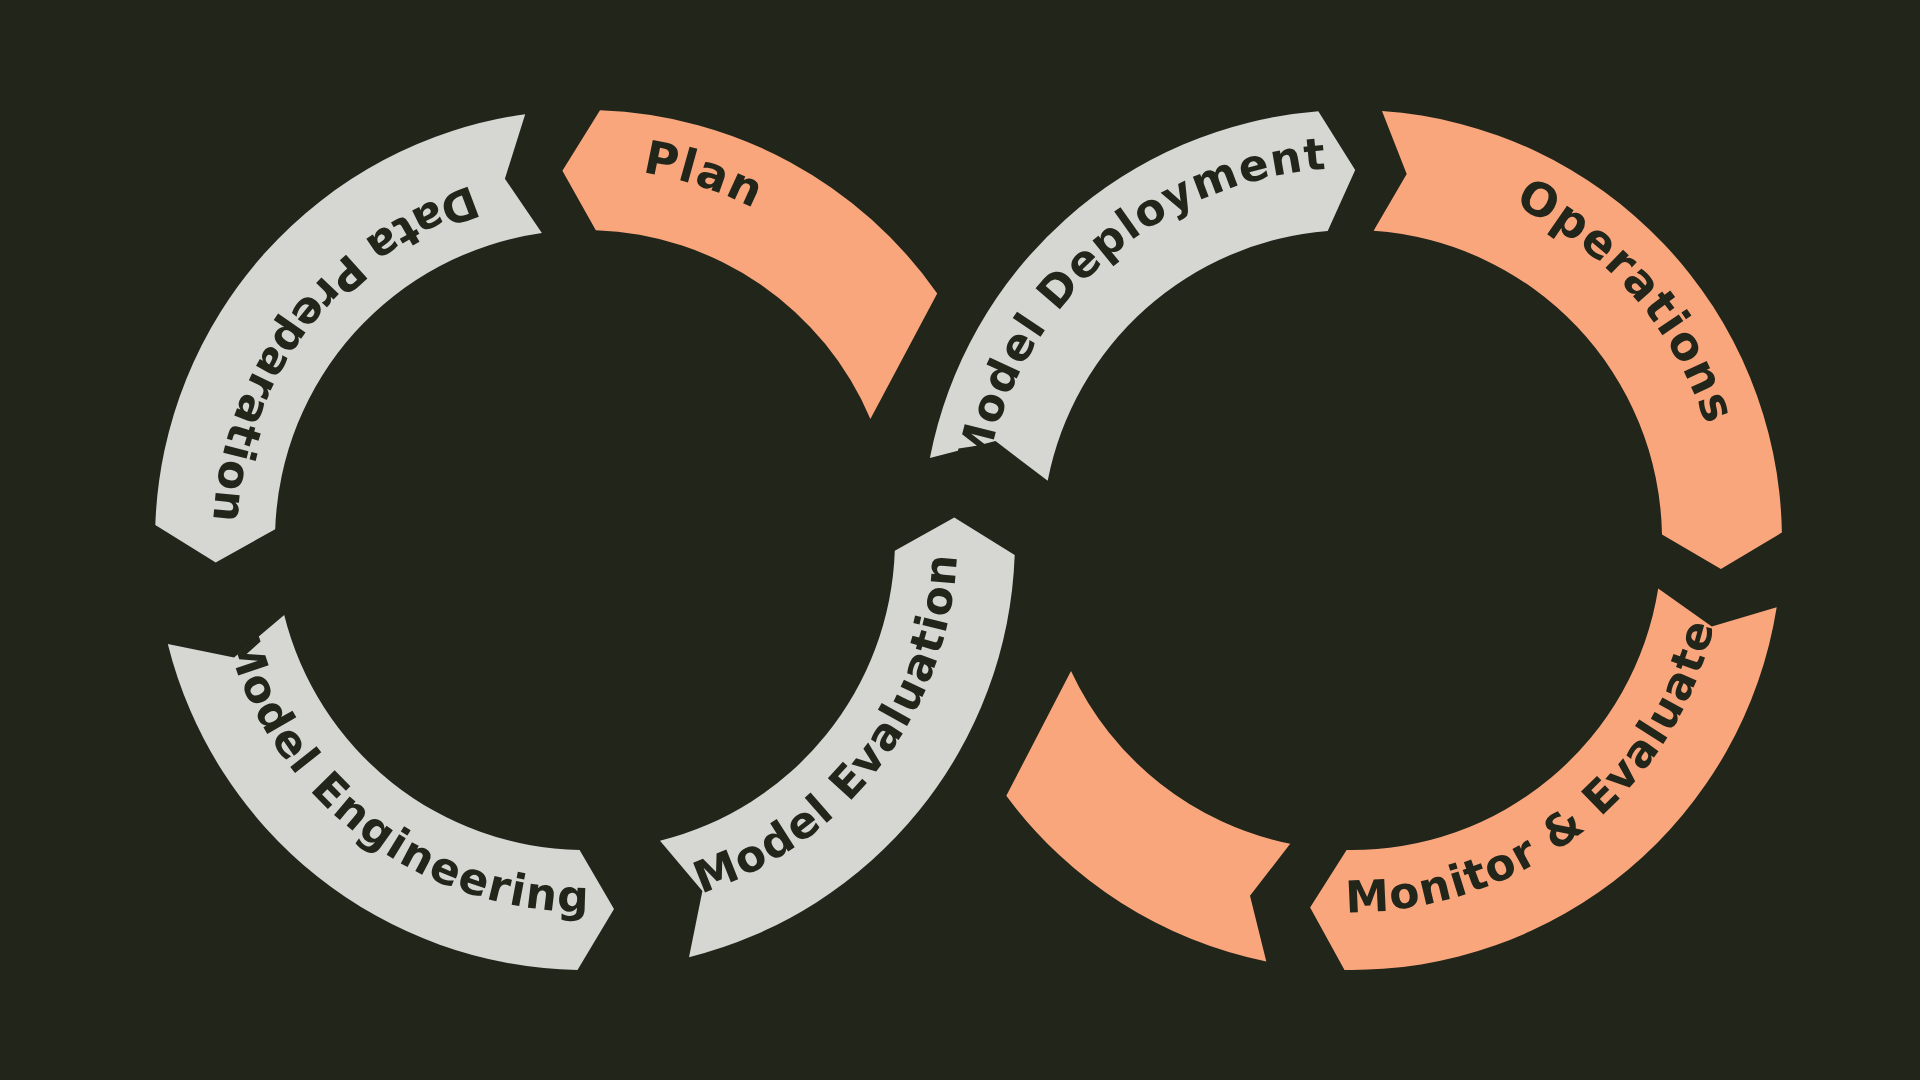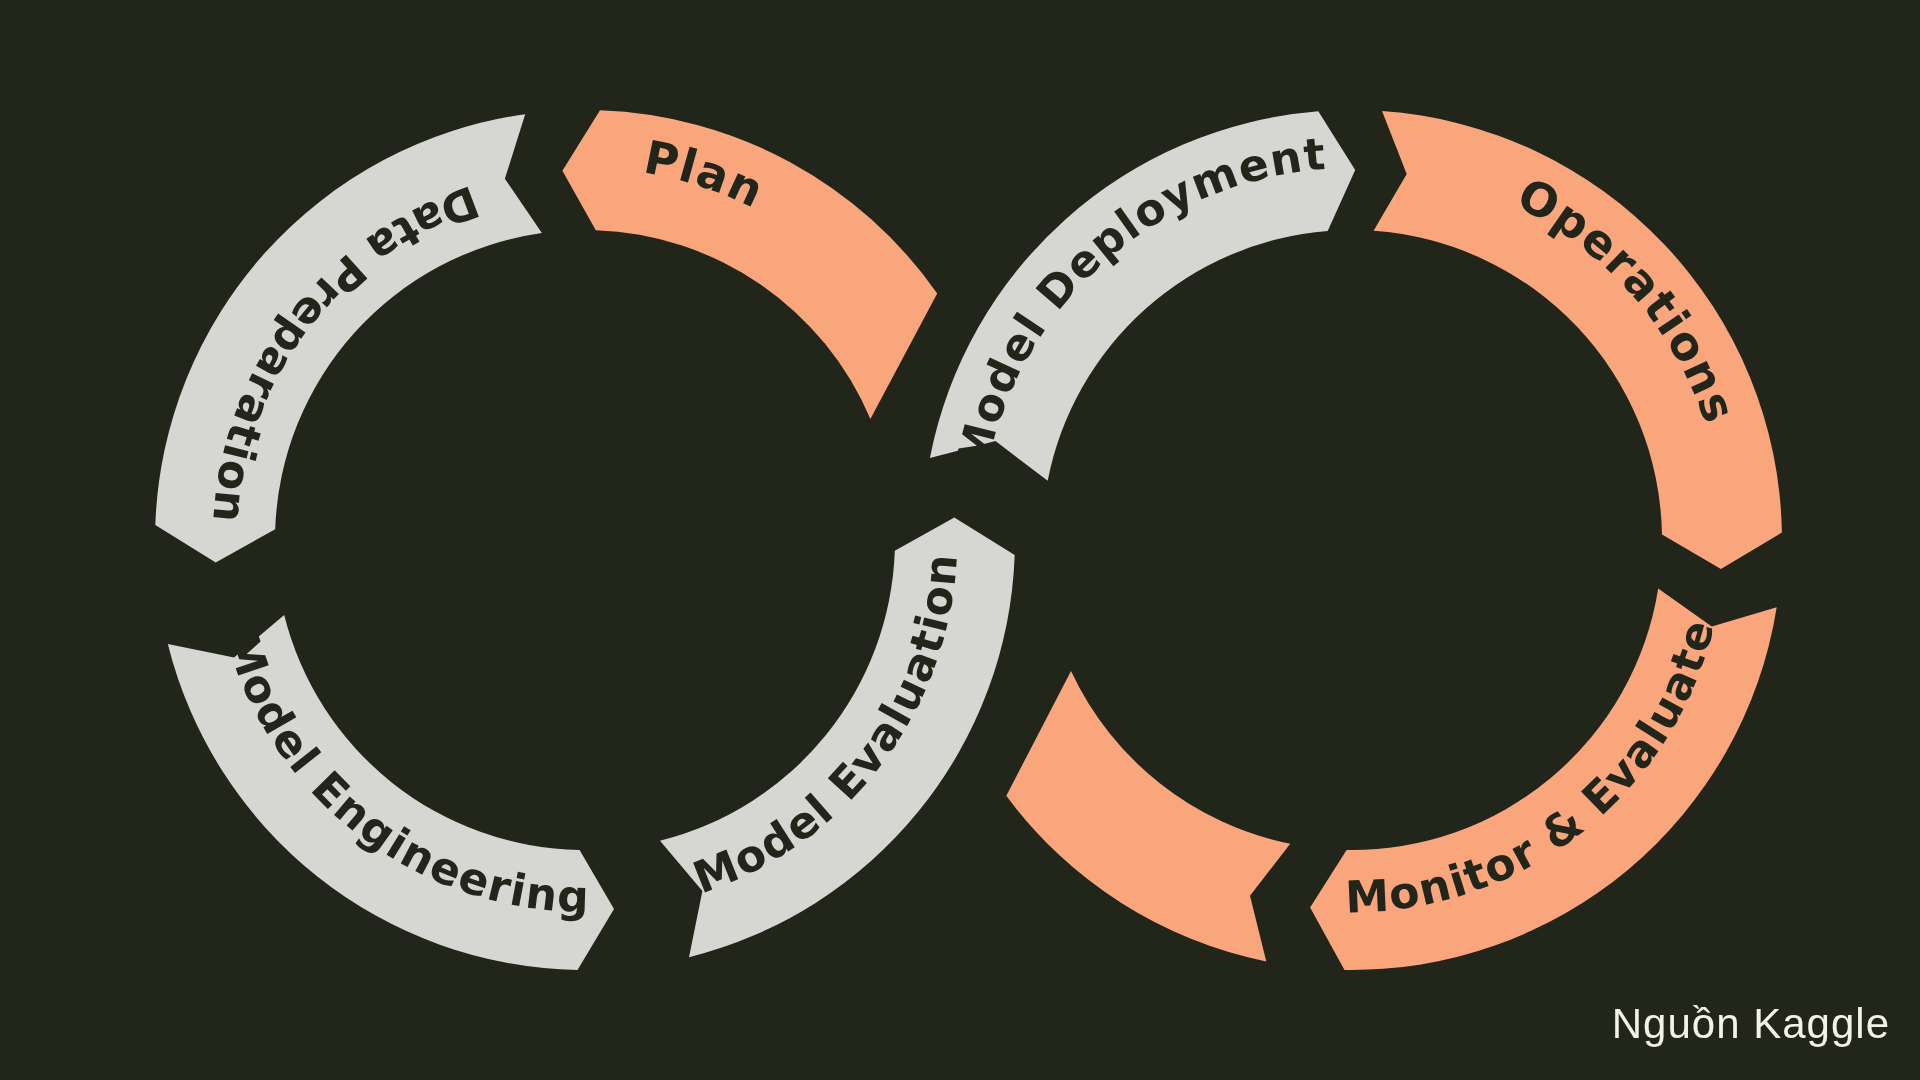--- a/index.html
+++ b/index.html
@@ -38,14 +38,13 @@
       <path d="M689.0 957.2 A430 430 0 0 0 1014.7 555.0 L954.3 517.4 L894.8 550.8 A310 310 0 0 1 660.0 840.8 L702.4 890.9 Z" fill="#D6D6D2"></path>
       <text class="seg-label" font-size="44" fill="#21251A" letter-spacing="1.5"><textPath href="#tp-model-evaluation" xlink:href="#tp-model-evaluation" startOffset="50%" text-anchor="middle">Model Evaluation</textPath></text>
       <path d="M929.9 458.0 A430 430 0 0 1 1318.3 111.3 L1355.2 170.0 L1327.7 231.0 A310 310 0 0 0 1047.7 480.8 L995.5 441.1 Z" fill="#D6D6D2"></path>
       <text class="seg-label" font-size="44" fill="#21251A" letter-spacing="1.5"><textPath href="#tp-model-deployment" xlink:href="#tp-model-deployment" startOffset="50%" text-anchor="middle">Model Deployment</textPath></text>
       <path d="M1382.0 111.0 A430 430 0 0 1 1781.9 532.5 L1720.9 569.0 L1662.0 534.6 A310 310 0 0 0 1373.6 230.8 L1406.7 174.1 Z" fill="#F9A67C"></path>
       <text class="seg-label" font-size="46" fill="#21251A" letter-spacing="1.5"><textPath href="#tp-operations" xlink:href="#tp-operations" startOffset="50%" text-anchor="middle">Operations</textPath></text>
       <path d="M1776.7 607.3 A430 430 0 0 1 1344.5 969.9 L1310.1 907.6 L1346.6 850.0 A310 310 0 0 0 1658.2 588.5 L1711.8 626.4 Z" fill="#F9A67C"></path>
       <text class="seg-label" font-size="44" fill="#21251A" letter-spacing="1.5"><textPath href="#tp-monitor-evaluate" xlink:href="#tp-monitor-evaluate" startOffset="50%" text-anchor="middle">Monitor &amp; Evaluate</textPath></text>
       <path d="M1266.3 961.4 A430 430 0 0 1 1006.3 795.8 L1071.0 671.0 A310 310 0 0 0 1290.2 843.8 L1250.0 895.7 Z" fill="#F9A67C"></path>
     </svg>
-  <div id="source-caption" style="color: rgb(242, 241, 234);">Nguồn Kaggle</div>
 </div>
 
 </body></html>

